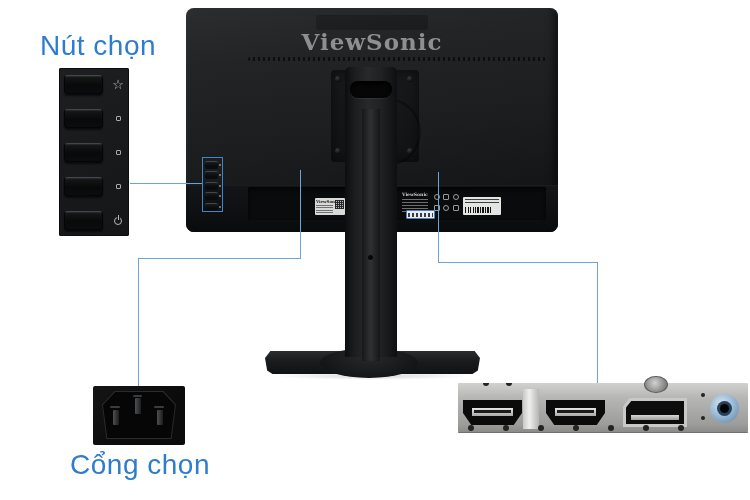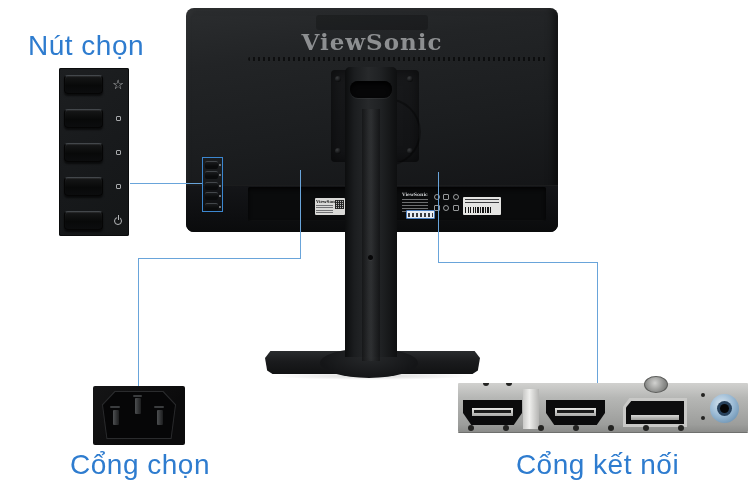--- a/index.html
+++ b/index.html
@@ -169,21 +169,21 @@
     background:#060607; }
   .vent-dot { position:absolute; width:6px; height:6px; border-radius:50%; background:#232321; }
 
   .seg { position:absolute; }
 </style>
 </head>
 <body>
 
 <div id="stage">
 
-  <div class="callout-label" style="left:28px; top:30px; width:110px;text-align:center;">Nút chọn</div>
+  <div class="callout-label" style="left:40px; top:30px; width:110px;text-align:center;">Nút chọn</div>
 
   <div id="control-panel">
     <div class="cp-row" style="top:7px">
       <div class="cp-btn"></div>
       <div class="cp-icon">
           <span>☆</span>
         </div>
     </div>
     <div class="cp-row" style="top:41px">
       <div class="cp-btn"></div>
@@ -330,15 +330,14 @@
     <div class="vent-dot" style="left:10px;  top:42px;"></div>
     <div class="vent-dot" style="left:45px;  top:42px;"></div>
     <div class="vent-dot" style="left:80px;  top:42px;"></div>
     <div class="vent-dot" style="left:115px; top:42px;"></div>
     <div class="vent-dot" style="left:150px; top:42px;"></div>
     <div class="vent-dot" style="left:185px; top:42px;"></div>
     <div class="vent-dot" style="left:220px; top:42px;"></div>
   </div>
   <div id="panel-screw"></div>
 
-  <div class="callout-label" style="left:505px; top:449px; width:185px;">Cổng kết nối</div>
 
 </div>
 
 </body></html>

